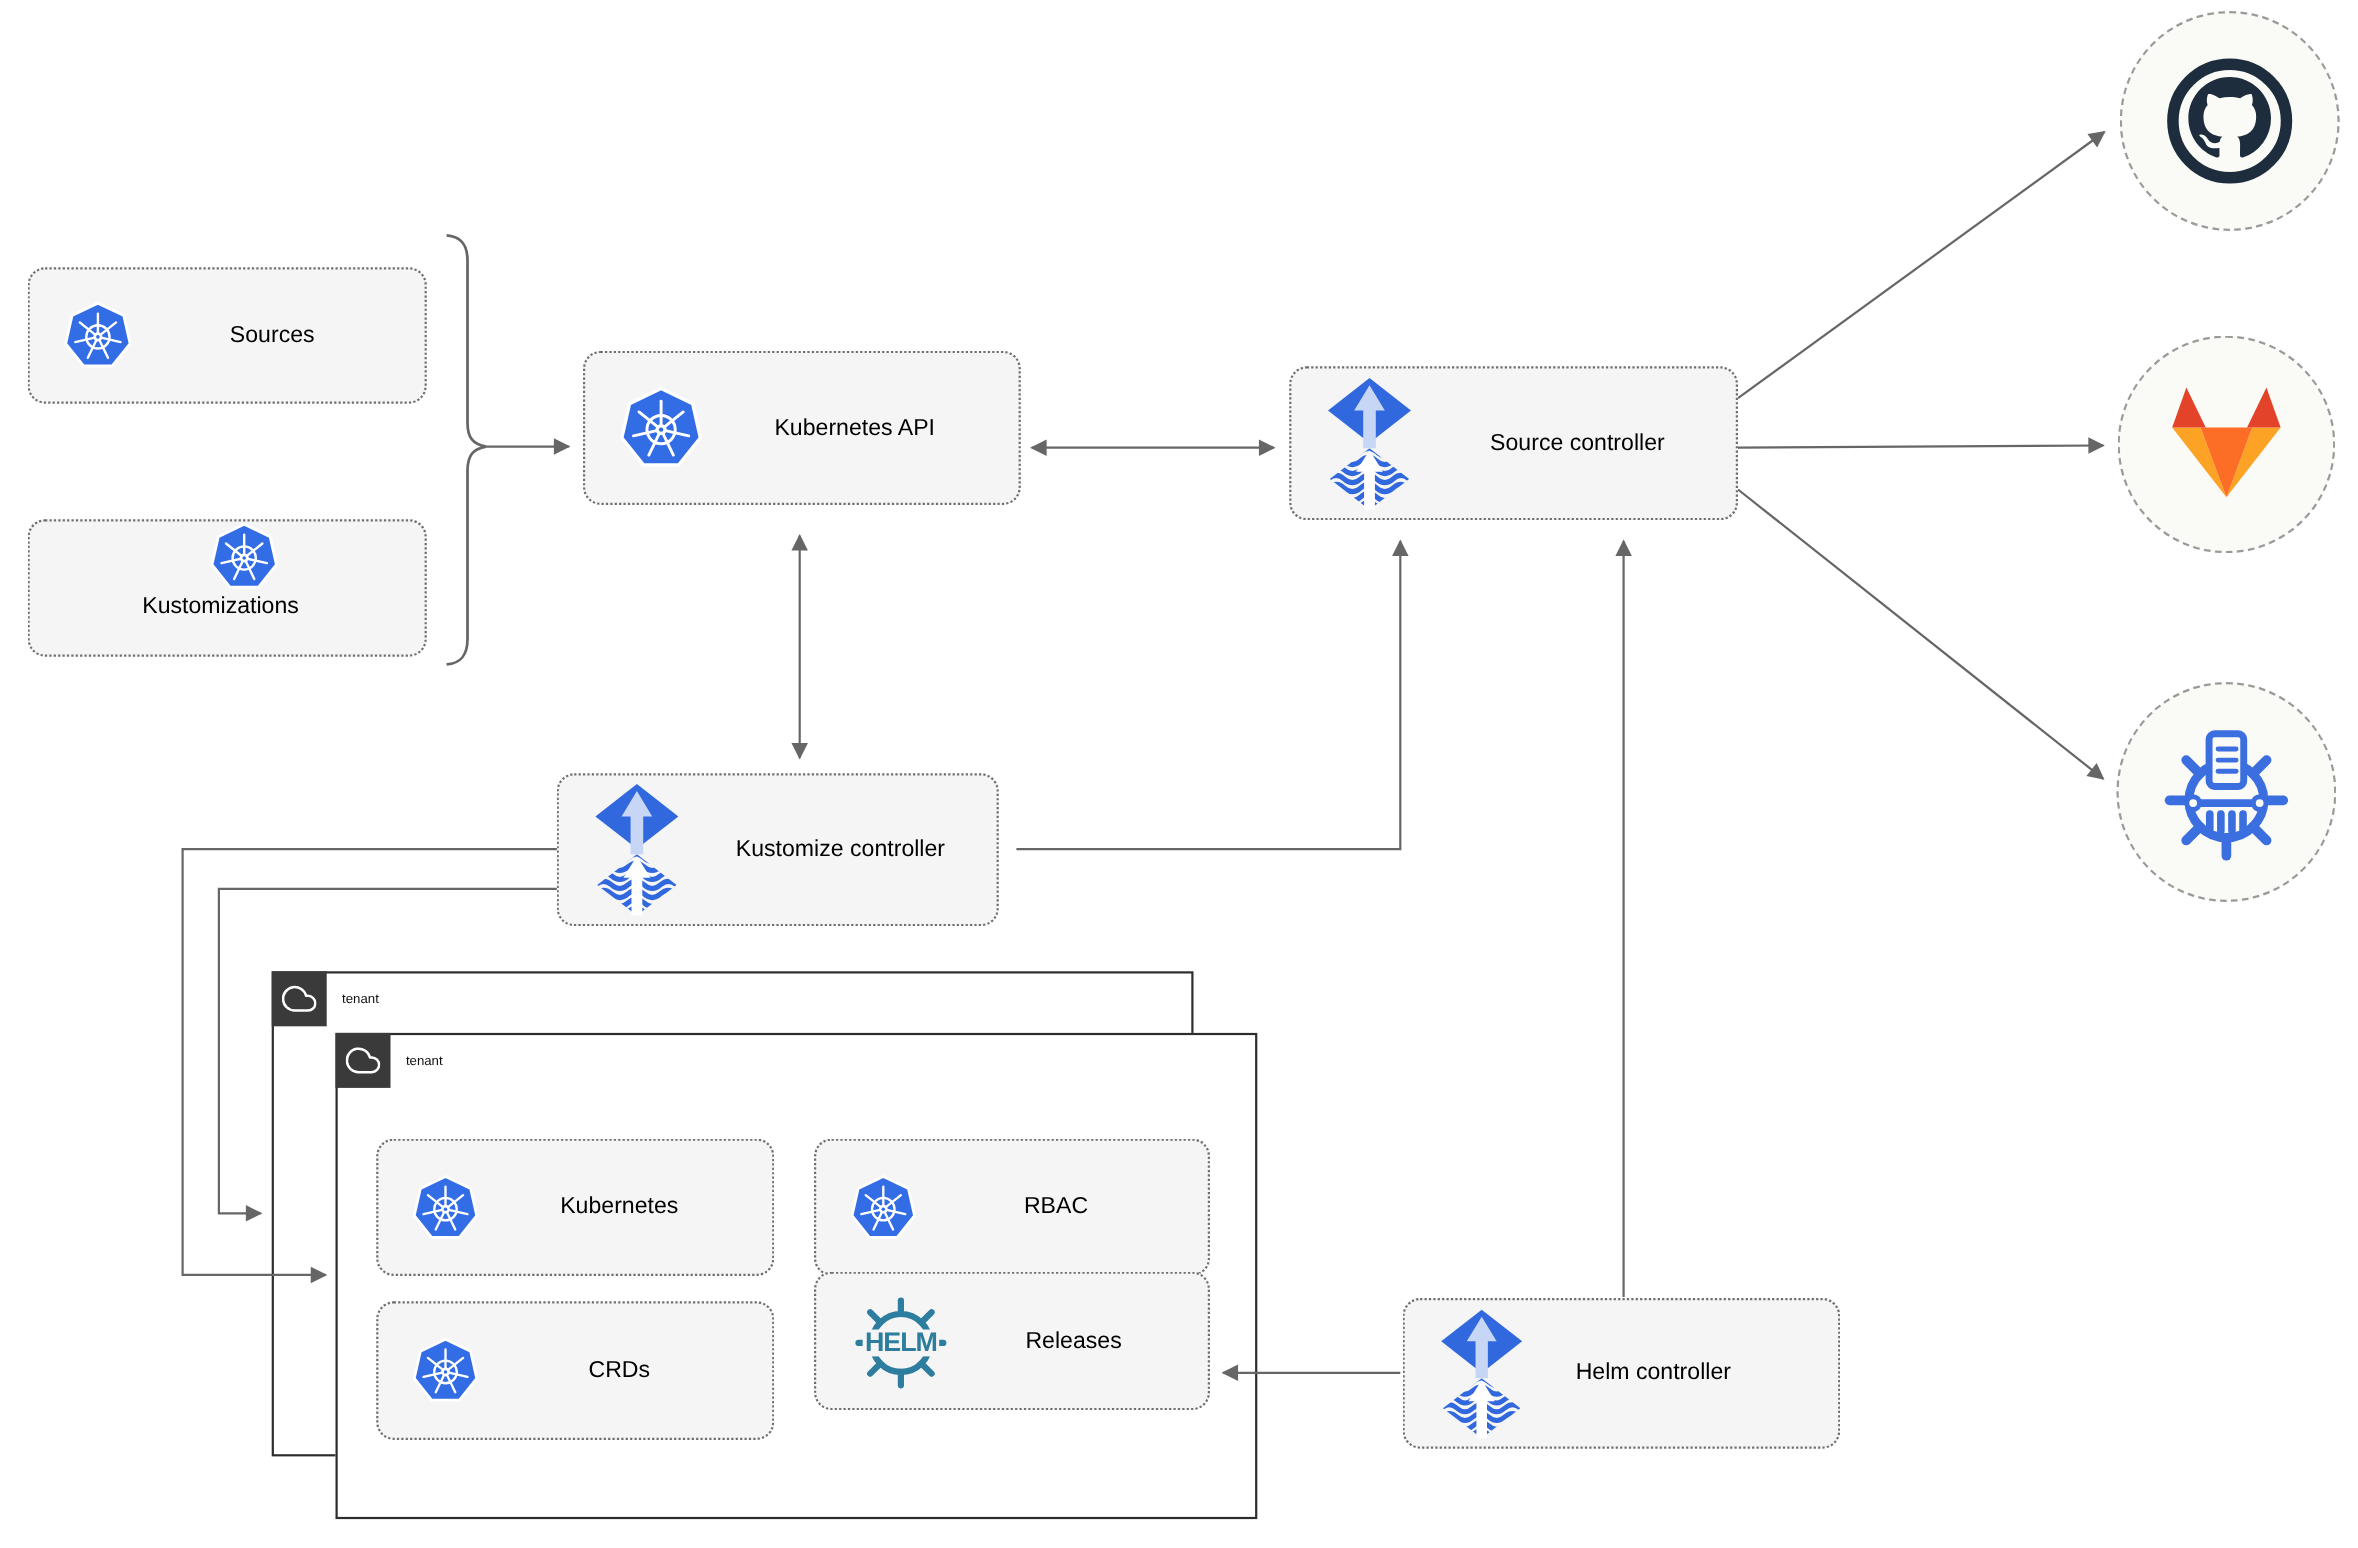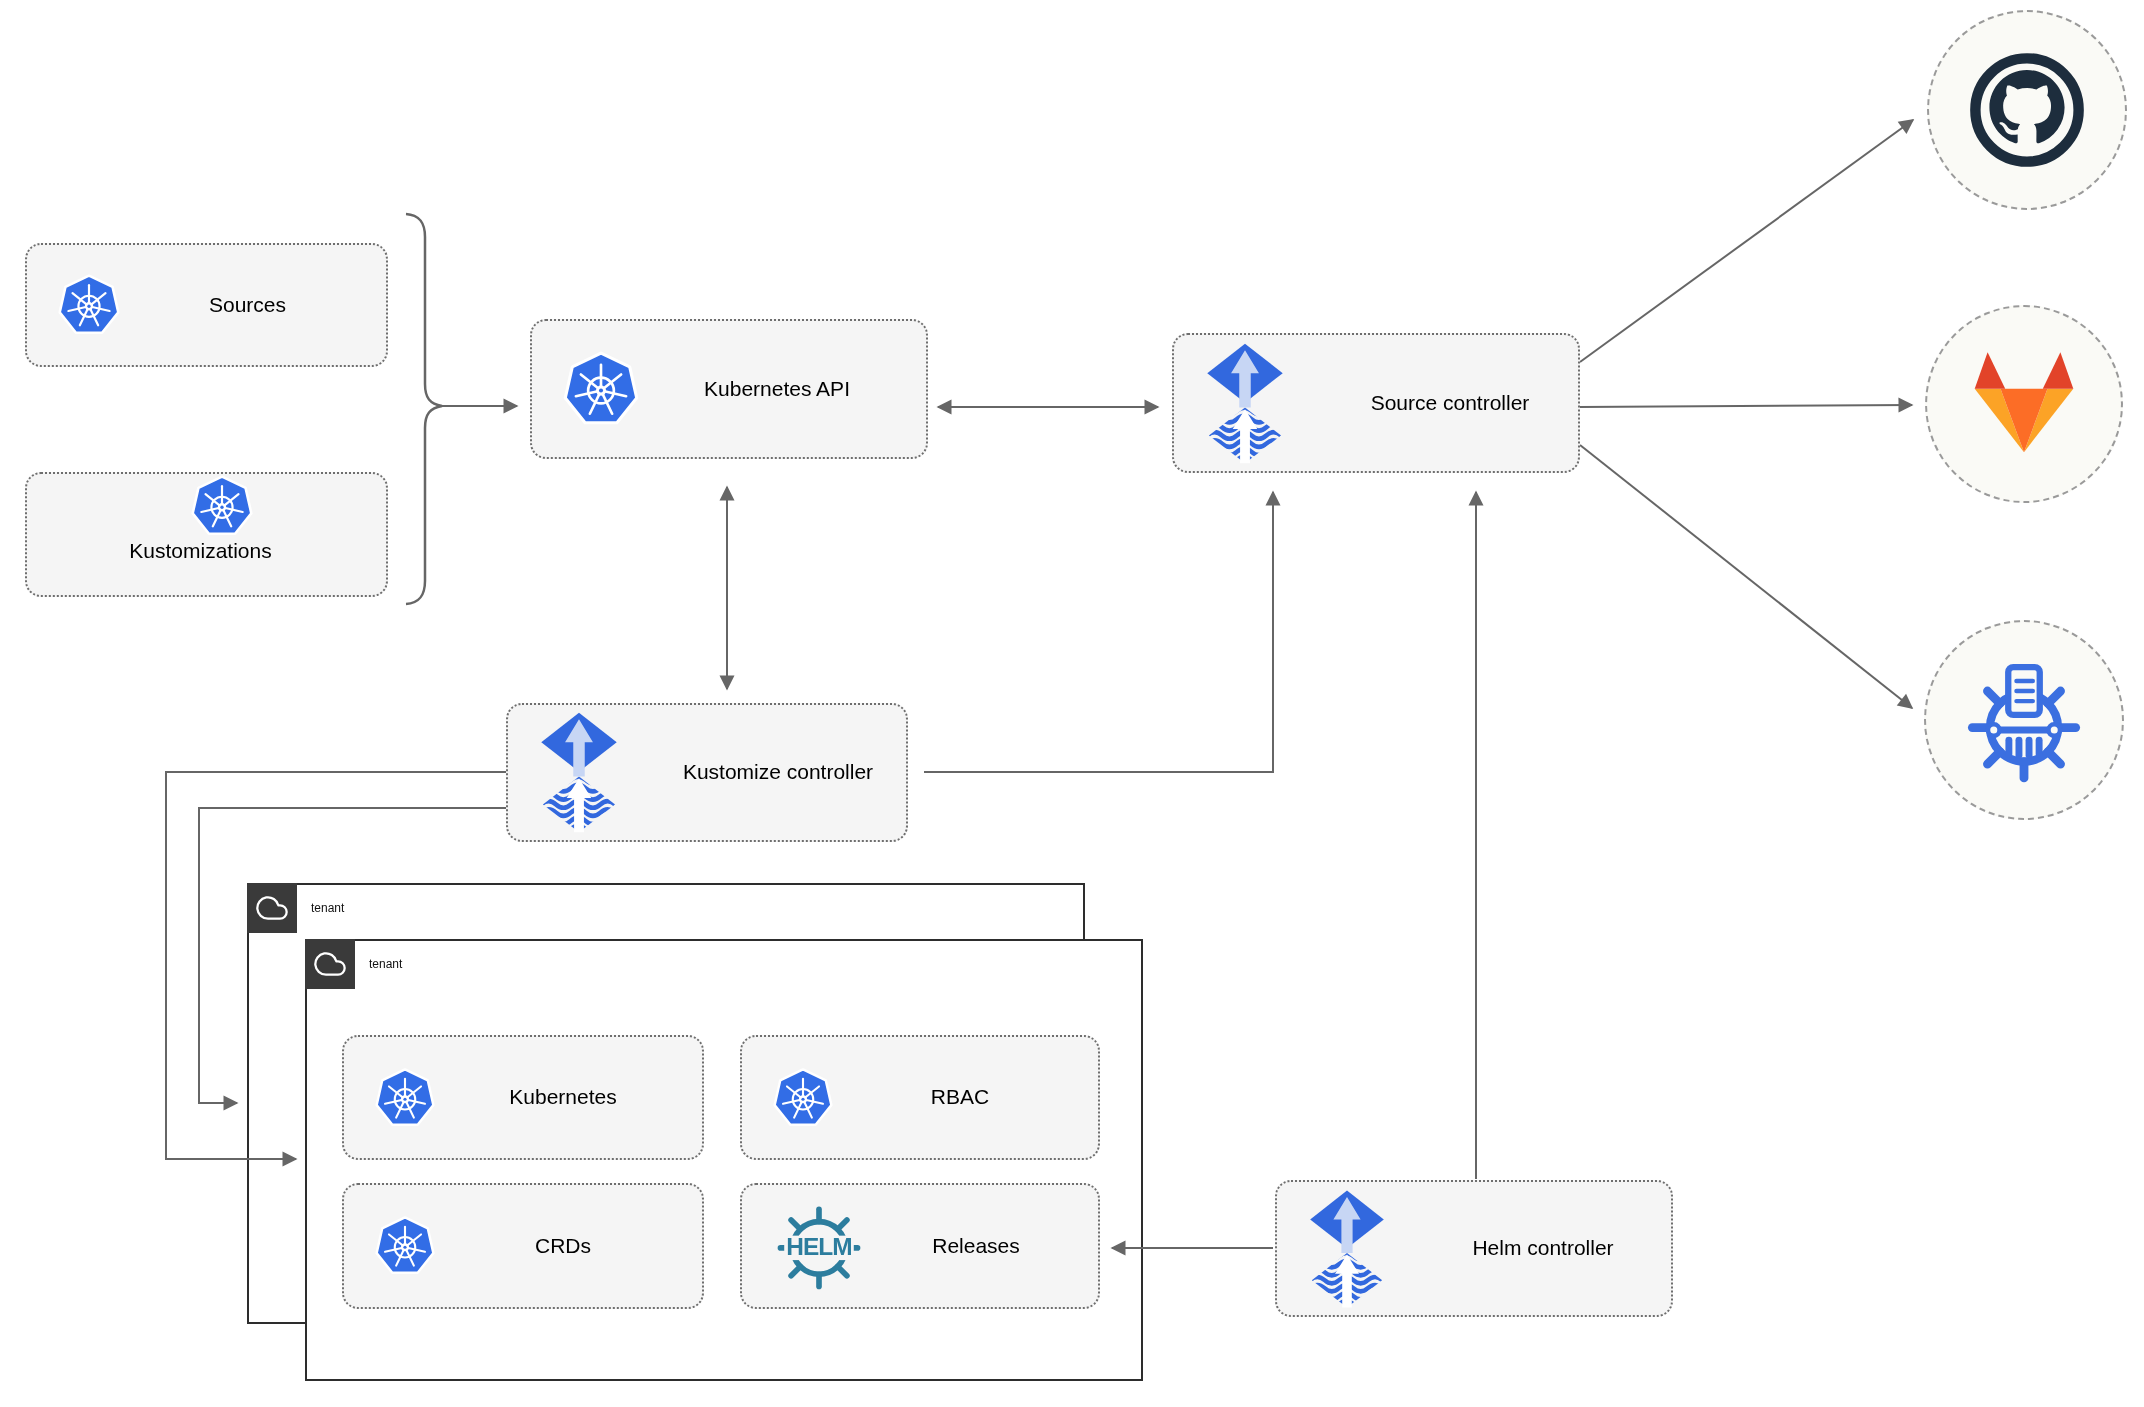--- a/index.html
+++ b/index.html
@@ -1,21 +1,21 @@
 <!DOCTYPE html>
 <html><head>
 <meta charset="utf-8">
 <style>
   html,body{margin:0;padding:0;background:#fff;}
   .canvas{position:relative;width:2144px;height:1407px;background:#ffffff;
           font-family:"Liberation Sans", sans-serif;overflow:hidden;}
 
   
   .node{position:absolute;background:#f5f5f5;border:2px dotted #6e6e6e;border-radius:16px;
-        display:flex;align-items:center;z-index:3;box-sizing:border-box;justify-content:space-between;}
+        display:flex;align-items:center;z-index:3;box-sizing:border-box;}
   .node .nicon{flex:0 0 auto;margin-left:30px;display:block;}
   .node .nlabel{flex:1 1 auto;text-align:center;font-size:21px;color:#000;line-height:1.25;
                 padding:0 18px 0 6px;}
 
   
   .tenant{position:absolute;background:#ffffff;border:2px solid #2d2d2d;z-index:1;box-sizing:border-box;}
   .tenant .tag{position:absolute;left:-2px;top:-2px;width:50px;height:50px;background:#3a3a3a;
                display:flex;align-items:center;justify-content:center;}
   .tenant .tname{position:absolute;left:62px;top:-2px;height:50px;line-height:50px;
                  font-size:12px;color:#111;}
@@ -219,21 +219,21 @@
     <div class="nlabel">RBAC</div>
   </div>
 
   <div class="node" style="left:342px;top:1183px;width:362px;height:126px;">
     <svg class="nicon" width="62" height="62">
         <use href="#k8s"></use>
       </svg>
     <div class="nlabel">CRDs</div>
   </div>
 
-  <div class="node" style="left:740px;top:1183px;width:360px;height:126px;">
+  <div class="node" style="left:740px;top:1156px;width:360px;height:126px;">
     <svg class="nicon" width="94" height="94" viewBox="0 0 100 100">
       <circle cx="50" cy="52" r="28" fill="none" stroke="#2c7d9e" stroke-width="6"></circle>
       <g stroke="#2c7d9e" stroke-width="6" stroke-linecap="round">
         <line x1="50" y1="24" x2="50" y2="11"></line>
         <line x1="50" y1="80" x2="50" y2="93"></line>
         <line x1="22" y1="52" x2="9" y2="52"></line>
         <line x1="78" y1="52" x2="91" y2="52"></line>
         <line x1="69.8" y1="32.2" x2="79.7" y2="22.3"></line>
         <line x1="30.2" y1="32.2" x2="20.3" y2="22.3"></line>
         <line x1="69.8" y1="71.8" x2="79.7" y2="81.7"></line>

